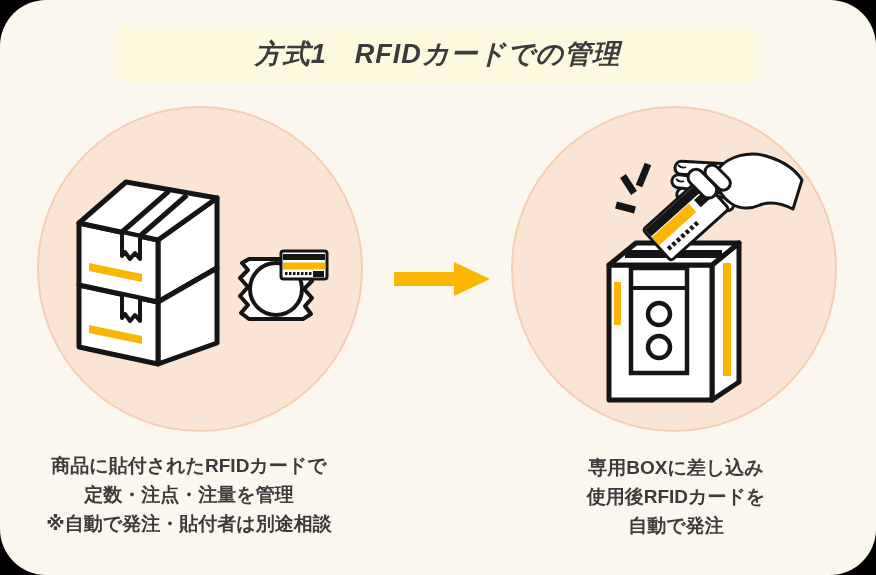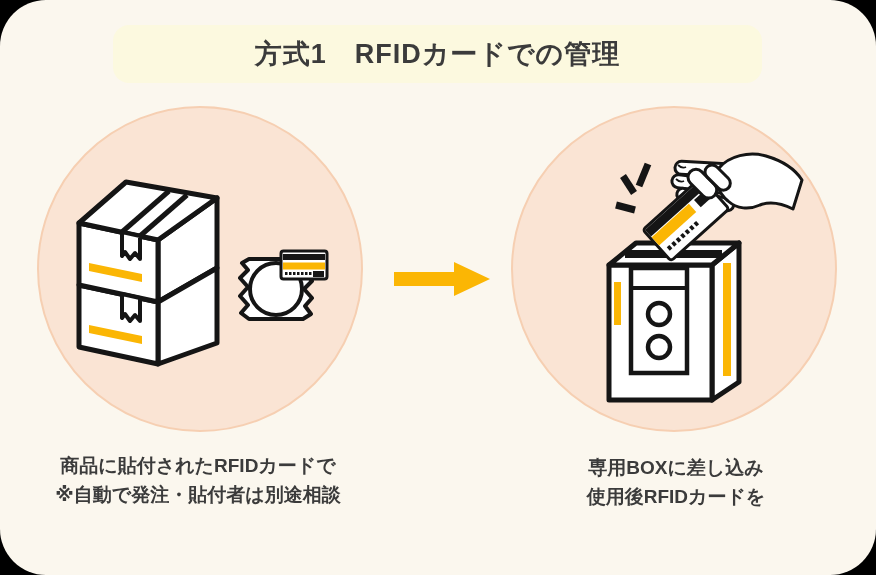--- a/index.html
+++ b/index.html
@@ -5,42 +5,42 @@
   html,body{margin:0;padding:0;background:#000;}
   body{font-family:"Liberation Sans","DejaVu Sans",sans-serif;}
   .canvas{
     position:relative;width:876px;height:575px;
     background:var(--bg,#FBF7EE);
     border-radius:46px;overflow:hidden;
   }
   .banner{
     position:absolute;left:113px;top:25px;width:649px;height:58px;
     background:var(--banner,#FCF9DF);border-radius:16px;
-    display:flex;align-items:center;justify-content:center;
+    display:flex;align-items:center;justify-content:center;font-style:italic;
   }
   .banner h1{
     margin:0;font-size:27px;font-weight:700;color:var(--text,#3B3B3B);
     letter-spacing:1px;
   }
   .step-circle{
     position:absolute;top:106px;width:326px;height:326px;border-radius:50%;
     background:var(--circle,#FAE4D4);
     border:2px solid var(--circle-border,#F6CFB2);
     box-sizing:border-box;
   }
   .step-circle.left{left:37px;}
   .step-circle.right{left:511px;}
   .step-circle svg{position:absolute;left:-2px;top:-2px;}
   .flow-arrow{position:absolute;left:394px;top:261px;}
   .caption{
     position:absolute;text-align:center;font-weight:700;font-size:19px;
     line-height:29px;color:var(--text,#3B3B3B);
   }
   .caption span{display:block;}
-  .caption.left{left:18px;top:451px;width:360px;}
+  .caption.left{left:9px;top:451px;width:360px;}
   .caption.right{left:516px;top:453px;width:320px;}
   .ink-line{stroke:var(--ink,#151515);}
   .accent{fill:var(--accent,#FBB604);}
   .ink{fill:var(--ink,#151515);}
 </style>
 </head>
 <body>
 
 <div class="canvas">
 
@@ -144,20 +144,22 @@
         <g fill="#fff" class="ink-line" stroke-width="3" stroke-linejoin="round">
           <rect x="185" y="60" width="34" height="16" rx="8" transform="rotate(45 185 60)"></rect>
           <rect x="201" y="56" width="30" height="14" rx="7" transform="rotate(45 201 56)"></rect>
         </g>
       </g>
     </svg>
   </div>
 
   <div class="caption left">
     <span>商品に貼付されたRFIDカードで</span>
+    <span>定数・注点・注量を管理</span>
     <span>※自動で発注・貼付者は別途相談</span>
   </div>
   <div class="caption right">
     <span>専用BOXに差し込み</span>
     <span>使用後RFIDカードを</span>
+    <span>自動で発注</span>
   </div>
 
 </div>
 
 </body></html>

